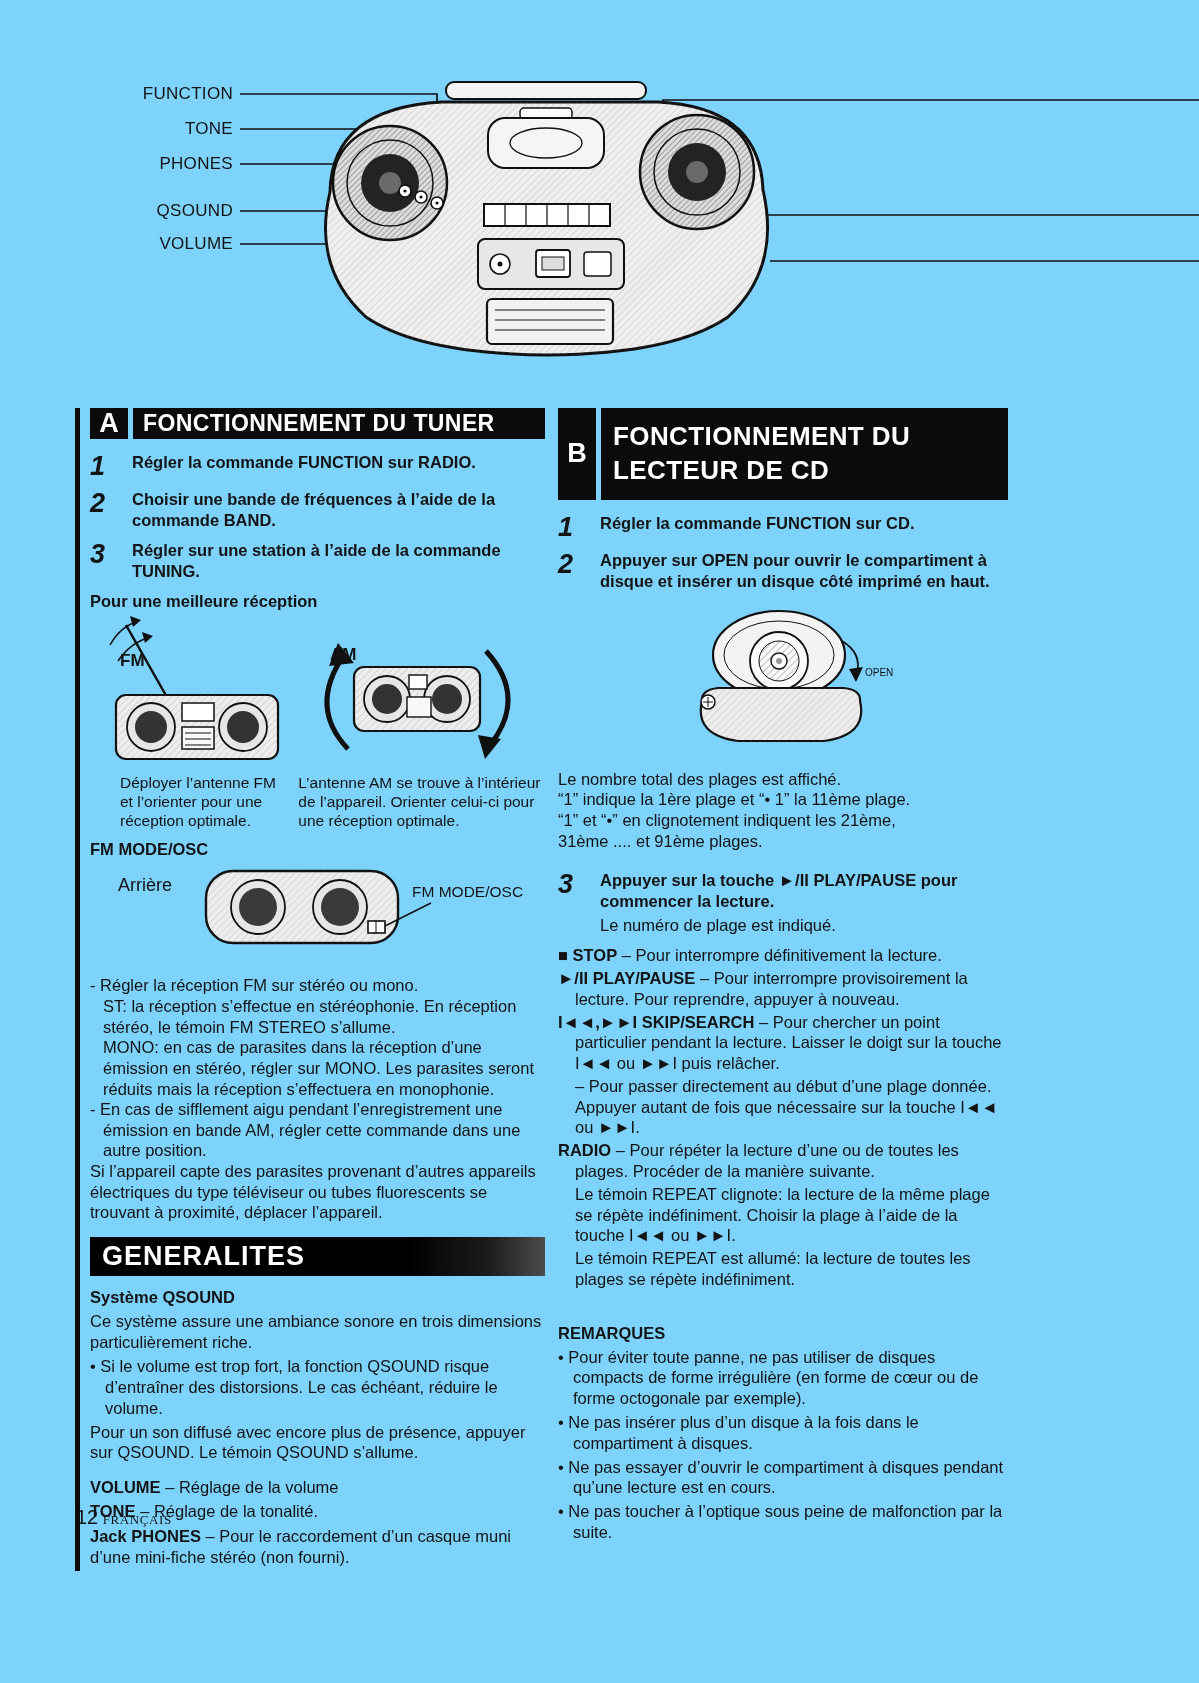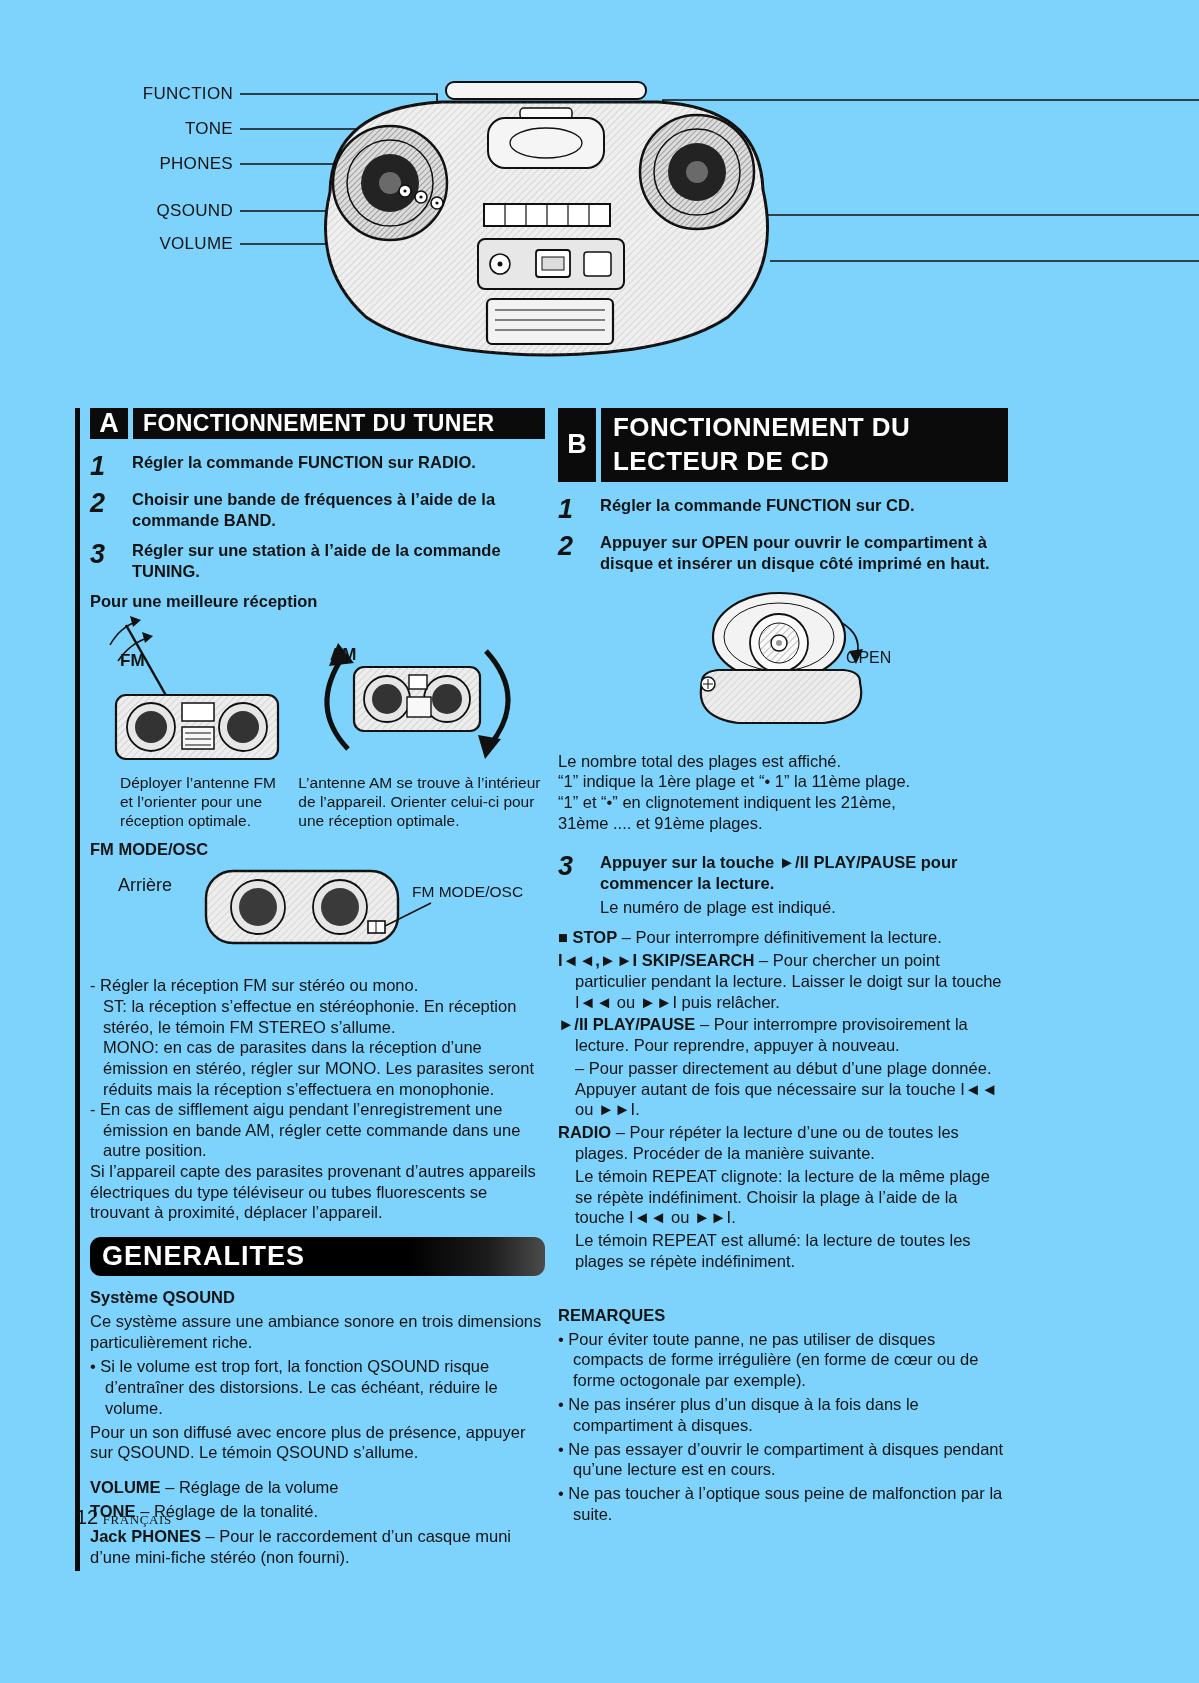--- a/index.html
+++ b/index.html
@@ -23,21 +23,21 @@
   .col-a { left:75px; width:470px; border-left:5px solid #0b0b0b; padding-left:10px; }
   .col-b { left:558px; width:450px; }
 
   .sec-header { display:flex; gap:5px; align-items:stretch; margin-bottom:13px; }
   .badge {
     width:38px; flex:none; background:#0b0b0b; color:#fff; font-weight:bold;
     font-size:27px; display:flex; align-items:center; justify-content:center;
   }
   .bar { background:#0b0b0b; color:#fff; font-weight:bold; flex:1; }
   .bar-a { font-size:23px; display:flex; align-items:center; padding:2px 10px; letter-spacing:.4px;text-align:right; }
-  .bar-b { font-size:26px; line-height:1.3; padding:3px 12px; letter-spacing:.4px; }
+  .bar-b { font-size:26px; line-height:1.3; padding:12px 12px; letter-spacing:.4px; }
 
   .step { display:flex; margin-bottom:9px; }
   .step-num {
     width:42px; flex:none; font-size:27px; font-weight:bold; font-style:italic;
     line-height:1; padding-top:1px;
   }
   .step-body { font-size:16.5px; font-weight:bold; line-height:1.27; }
   .step-rest { font-weight:normal; margin-top:3px; }
 
   .subhead { font-weight:bold; font-size:16.5px; margin:10px 0 4px; }
@@ -57,27 +57,27 @@
   .rear-label { position:absolute; left:28px; top:12px; font-weight:normal; font-size:18px; }
   .pointer-label { position:absolute; left:322px; top:20px; font-size:15.5px; }
 
   .modeblock { margin-top:8px; }
   .p-dash { font-size:16.5px; line-height:1.25; padding-left:13px; text-indent:-13px; }
   .p-sub  { font-size:16.5px; line-height:1.25; margin-left:13px; }
 
   .gen-bar {
     background:linear-gradient(90deg,#000 70%, #1d1d1d 88%, #4c4c4c 100%);
     color:#fff; font-weight:bold; font-size:27px; letter-spacing:1px;
-    padding:4px 12px; margin:14px 0 12px;border-radius:11px;
+    padding:4px 12px; margin:14px 0 12px;
   }
   .defs { margin-top:14px; }
 
   
   .cd-fig { position:relative; height:158px; margin:4px 0 8px; }
-  .open-label { position:absolute; left:288px; top:66px; font-size:16px; }
+  .open-label { position:absolute; left:307px; top:66px; font-size:10px; }
   .pages { margin:10px 0 18px; }
 
   .ctrl { font-size:16.5px; line-height:1.26; padding-left:17px; text-indent:-17px; margin-bottom:2px; }
   .ctrl-cont { text-indent:0; }
   .notes-head { margin-top:34px; }
   .note-li { font-size:16.5px; line-height:1.26; padding-left:15px; text-indent:-15px; margin-bottom:3px; }
 
   b { font-weight:bold; }
 
   .footer { position:absolute; left:76px; top:1506px; }
@@ -327,22 +327,22 @@
     <div class="step">
       <div class="step-num">3</div>
       <div class="step-body">
         <div>Appuyer sur la touche ►/II PLAY/PAUSE pour commencer la lecture.</div>
         <div class="step-rest">Le numéro de plage est indiqué.</div>
       </div>
     </div>
 
     <div>
       <p class="ctrl"><b>■ STOP</b><span> – Pour interrompre définitivement la lecture.</span></p>
+      <p class="ctrl"><b>►/II PLAY/PAUSE</b><span> – Pour interrompre provisoirement la lecture. Pour reprendre, appuyer à nouveau.</span></p>
       <p class="ctrl"><b>I◄◄,►►I SKIP/SEARCH</b><span> – Pour chercher un point particulier pendant la lecture. Laisser le doigt sur la touche I◄◄ ou ►►I puis relâcher.</span></p>
-      <p class="ctrl"><b>►/II PLAY/PAUSE</b><span> – Pour interrompre provisoirement la lecture. Pour reprendre, appuyer à nouveau.</span></p>
       <p class="ctrl ctrl-cont">– Pour passer directement au début d’une plage donnée. Appuyer autant de fois que nécessaire sur la touche I◄◄ ou ►►I.</p>
       <p class="ctrl"><b>RADIO</b><span> – Pour répéter la lecture d’une ou de toutes les plages. Procéder de la manière suivante.</span></p>
       <p class="ctrl ctrl-cont">Le témoin REPEAT clignote: la lecture de la même plage se répète indéfiniment. Choisir la plage à l’aide de la touche I◄◄ ou ►►I.</p>
       <p class="ctrl ctrl-cont">Le témoin REPEAT est allumé: la lecture de toutes les plages se répète indéfiniment.</p>
     </div>
 
     <div class="subhead notes-head">REMARQUES</div>
     <div>
       <p class="note-li">• Pour éviter toute panne, ne pas utiliser de disques compacts de forme irrégulière (en forme de cœur ou de forme octogonale par exemple).</p>
       <p class="note-li">• Ne pas insérer plus d’un disque à la fois dans le compartiment à disques.</p>

